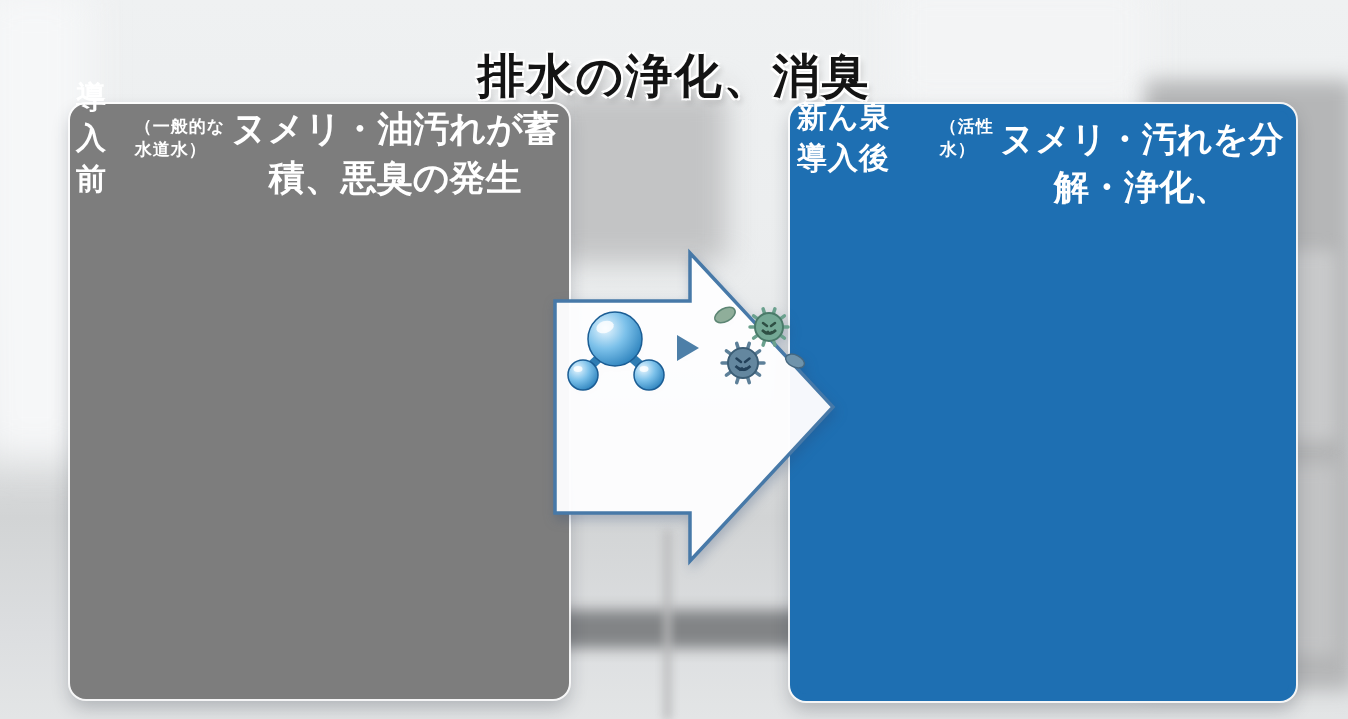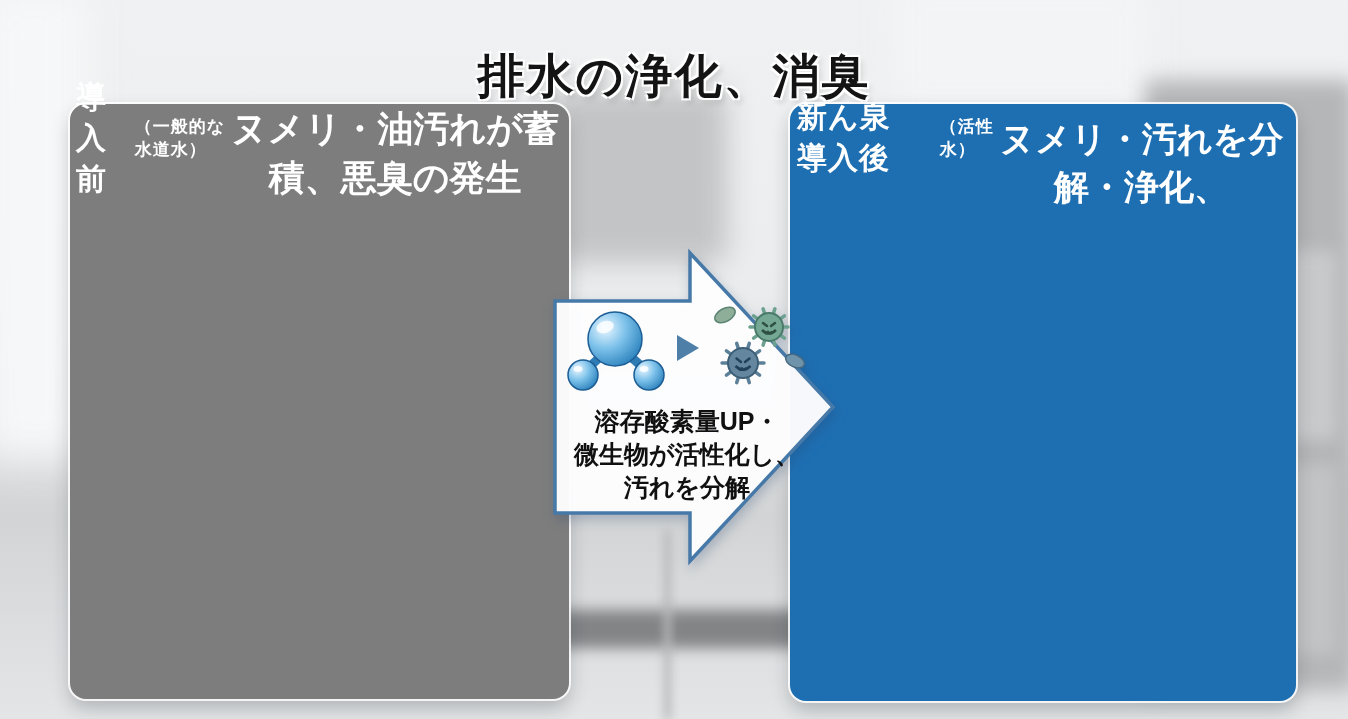--- a/index.html
+++ b/index.html
@@ -397,21 +397,16 @@
             <circle r="15" fill="#64879f" stroke="#3c5e76" stroke-width="2"></circle>
             <path d="M-6.5,-4.5 L-2,-1 M6.5,-4.5 L2,-1" stroke="#23415a" stroke-width="2.5" stroke-linecap="round" fill="none"></path>
             <path d="M-7.5,3 Q0,10.5 7.5,3" fill="none" stroke="#23415a" stroke-width="2.5"></path>
             <path d="M-5,5 l2,2 l2,-2 l2,2 l2,-2" fill="none" stroke="#23415a" stroke-width="1.8"></path>
           </g>
           <g transform="translate(228,62) rotate(25)">
             <ellipse rx="10" ry="6" fill="#6f93ab" stroke="#466880" stroke-width="1.5"></ellipse>
           </g>
         </g>
       </svg>
-      <div class="arrow-caption">
-        <div>溶存酸素量UP・</div>
-        <div>微生物が活性化し、</div>
-        <div>汚れを分解</div>
-      </div>
     </div>
   </div>
 
 </div>
 
 </body></html>

